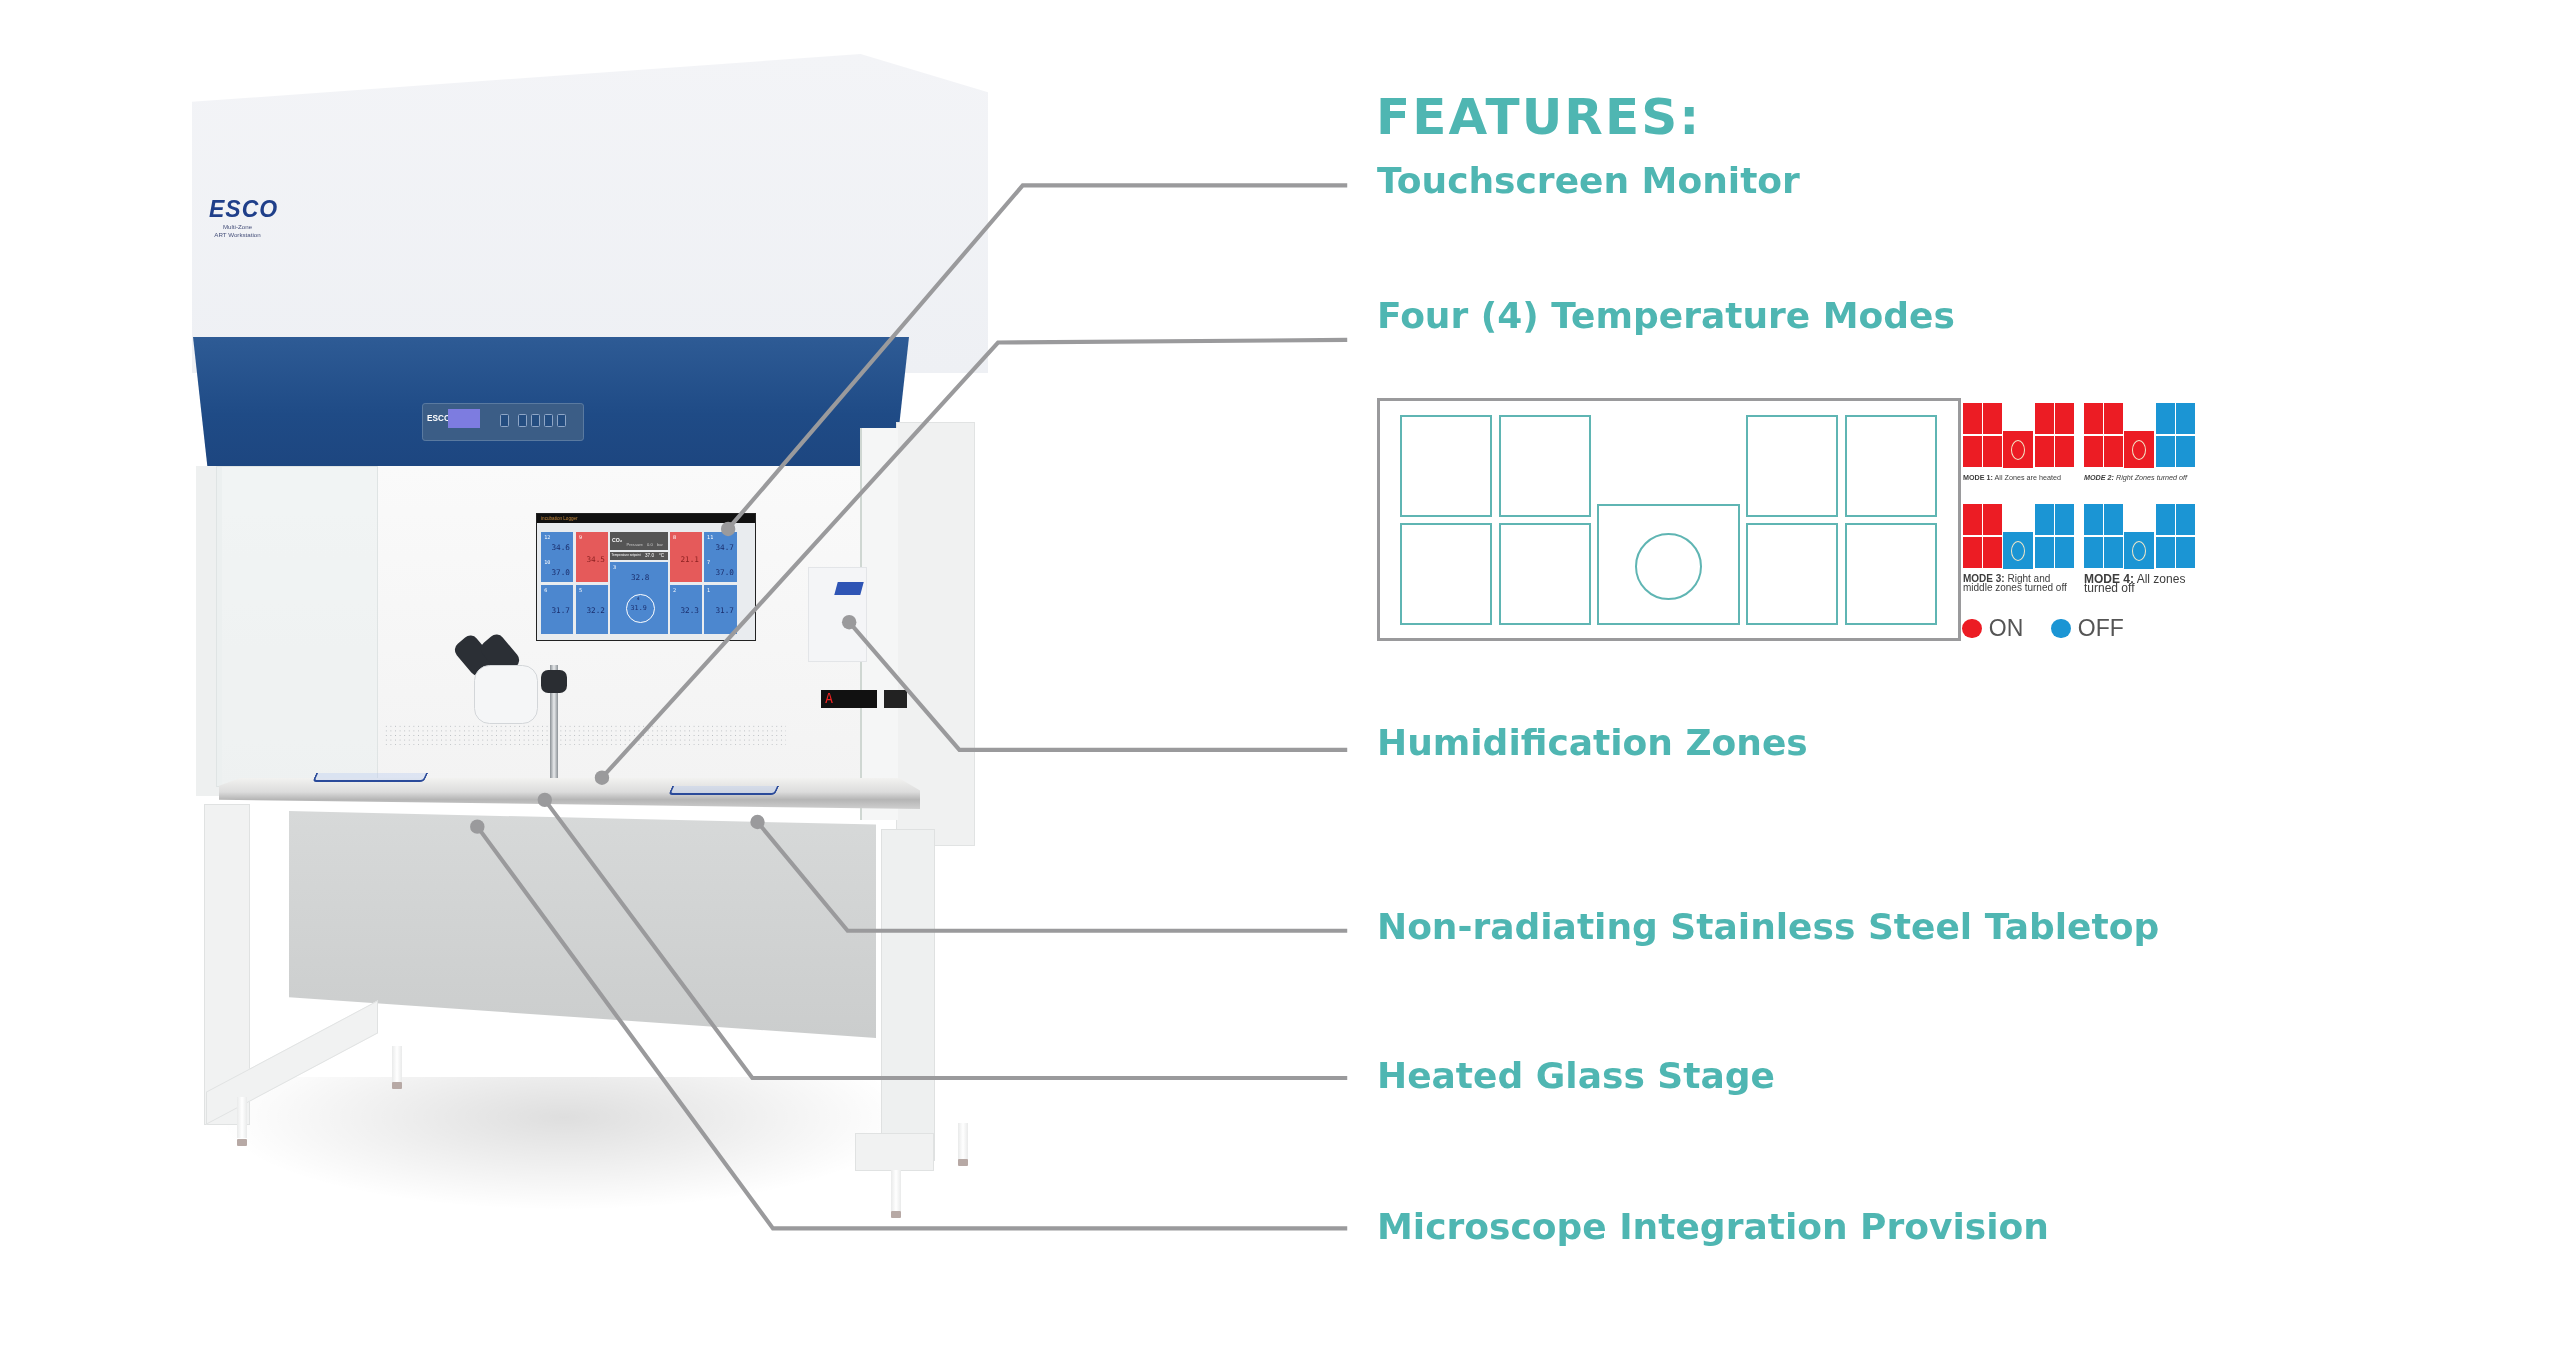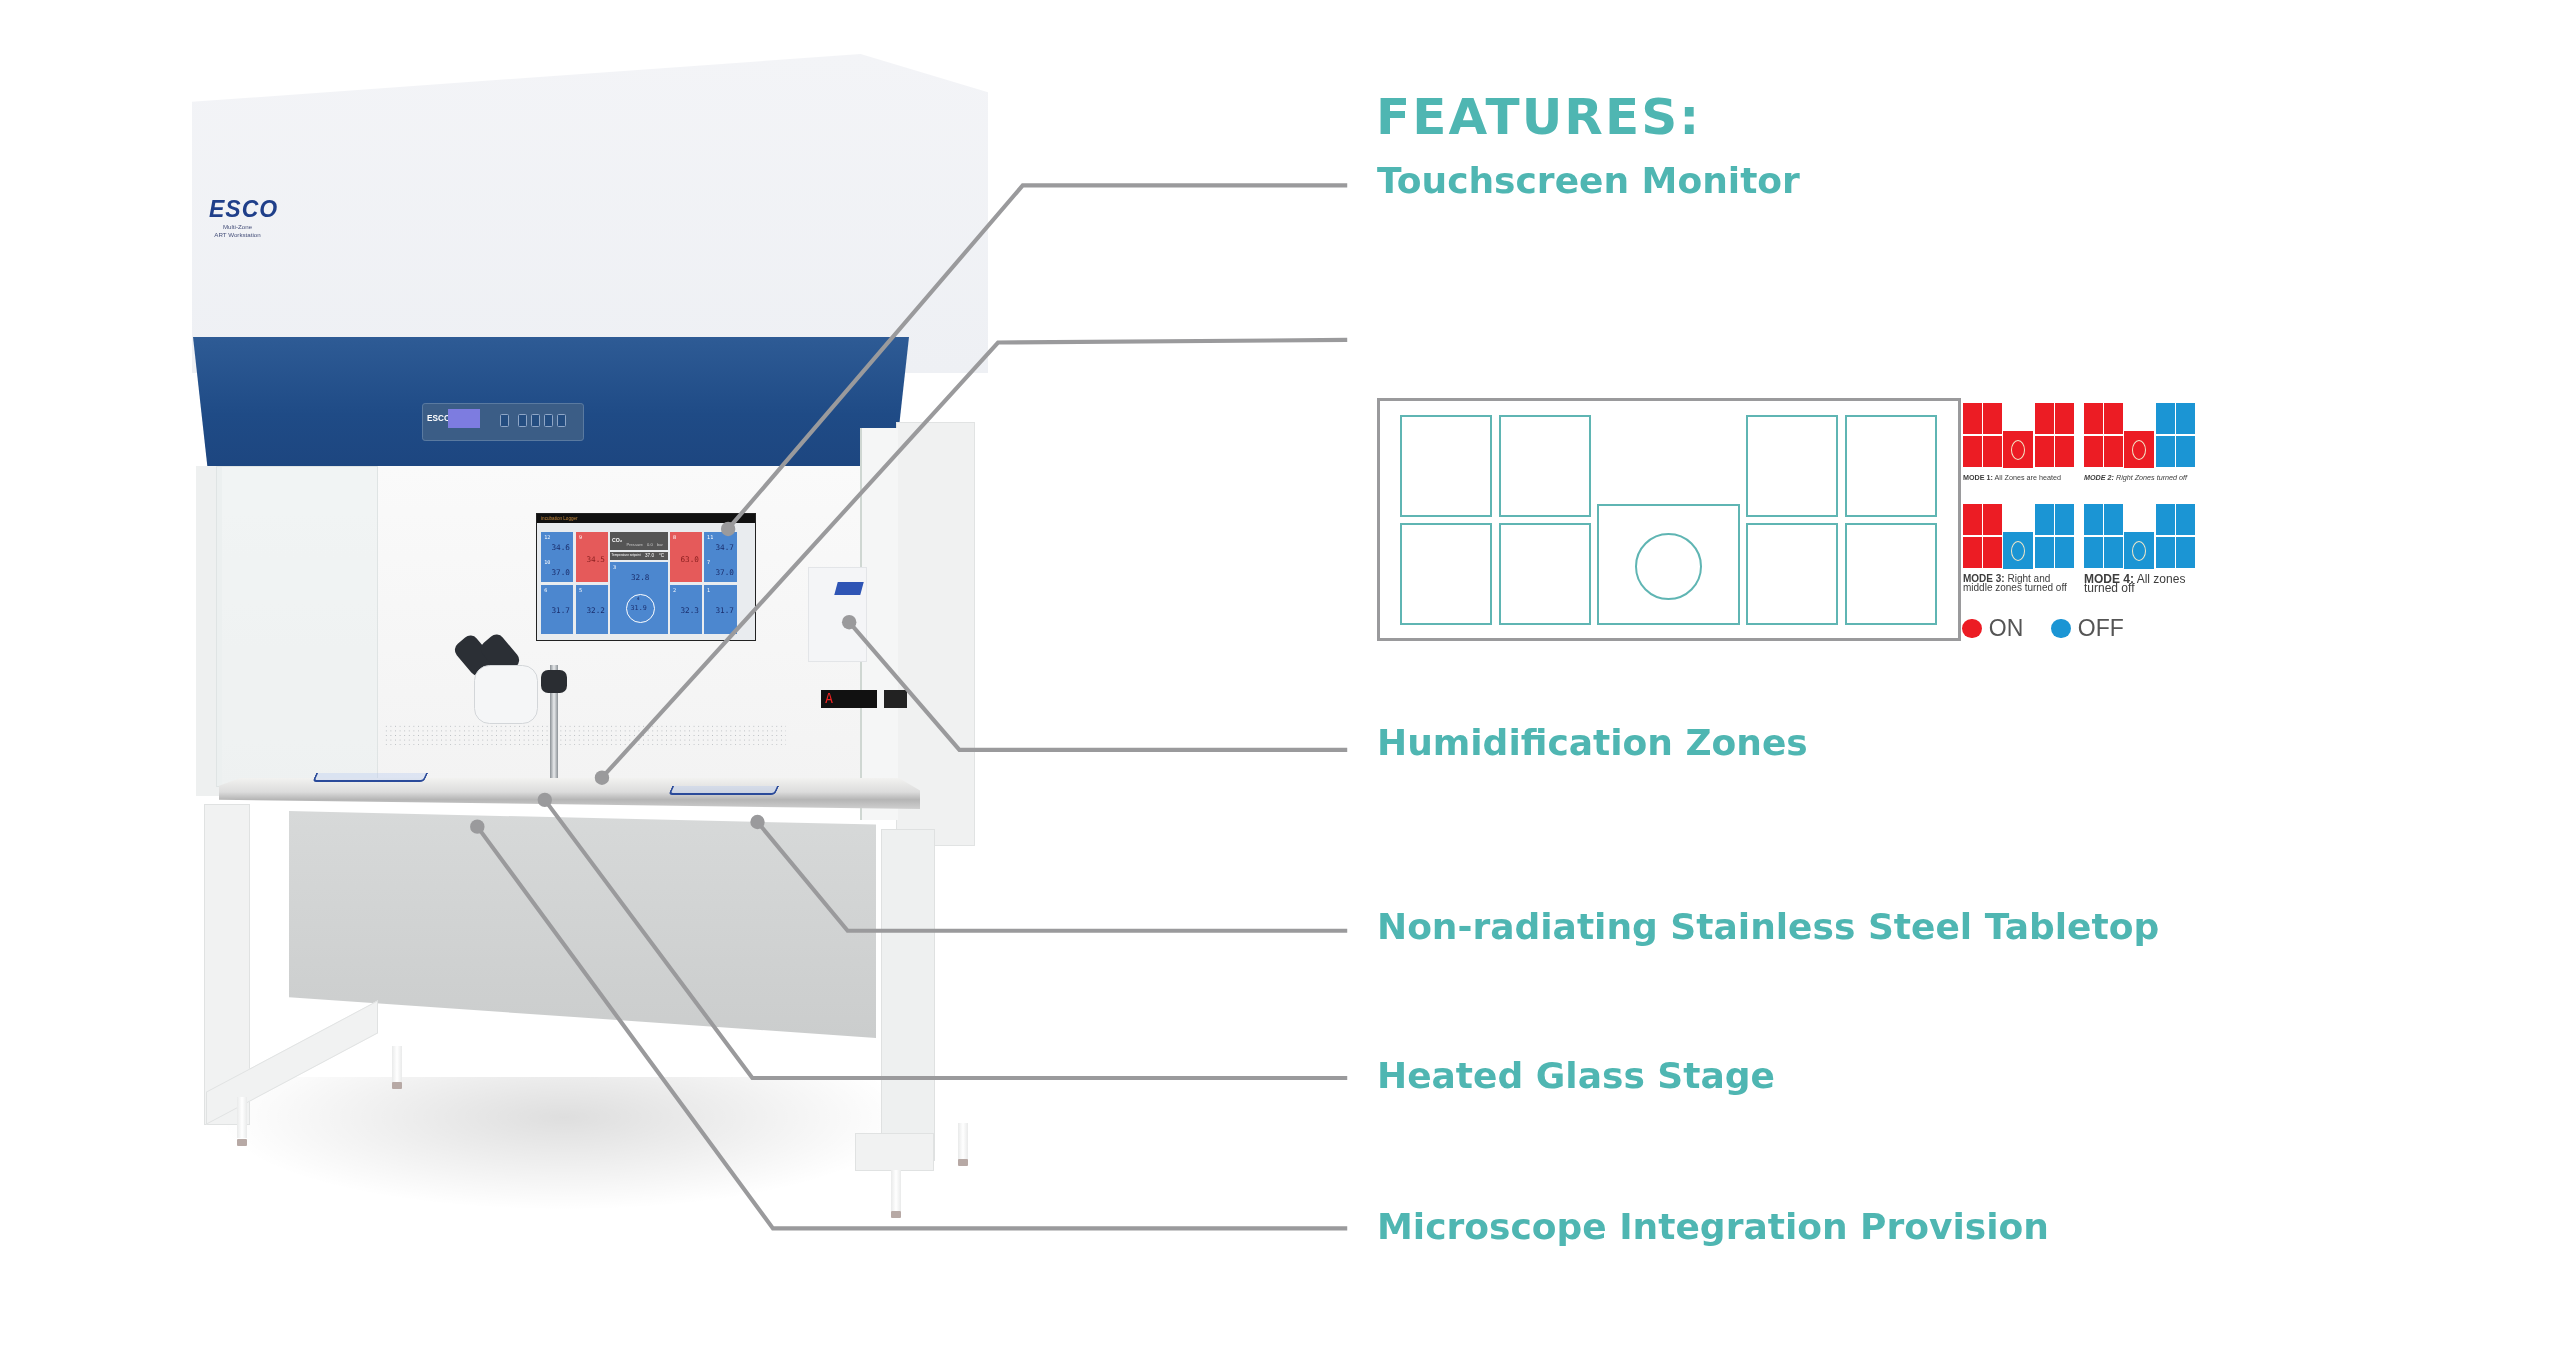--- a/index.html
+++ b/index.html
@@ -178,21 +178,21 @@
       <span style="position:absolute; left:37px; top:10.3px; font-size:4.1px; color:#ccc;">0.0</span>
       <span style="position:absolute; left:47px; top:10.3px; font-size:4.1px; color:#ccc;">bar</span>
     </div>
     <div class="co2" style="left:73px; top:38px; width:58px; height:7.7px;">
       <span style="position:absolute; left:1.5px; top:1px; font-size:3.1px;">Temperature setpoint</span>
       <span style="position:absolute; left:35px; top:0.5px; font-size:4.6px;">37.0</span>
       <span style="position:absolute; left:49px; top:0.5px; font-size:4.6px;">°C</span>
     </div>
     <div class="tile t-red" style="left:133px; top:18px; width:32px; height:50px;">
       <span class="num">8</span>
-      <span class="val" style="top:23px; color:#8a1f1f">63.0</span>
+      <span class="val" style="top:23px; color:#8a1f1f">21.1</span>
     </div>
     <div class="tile t-blue" style="left:167px; top:18px; width:33px; height:50px;">
       <span class="num">11</span>
       <span class="val" style="top:11.3px">34.7</span>
       <span class="num" style="top:27px">7</span>
       <span class="val" style="top:36px">37.0</span>
     </div>
 
     <div class="tile t-blue" style="left:4.1px; top:71px; width:32px; height:49px;">
       <span class="num">6</span>
@@ -271,20 +271,21 @@
     <circle cx="1648" cy="1208" r="14"></circle>
     <circle cx="1470" cy="1596" r="14"></circle>
     <circle cx="1057" cy="1553" r="14"></circle>
     <circle cx="926" cy="1605" r="14"></circle>
   </g>
 </svg>
 
 <div class="feat-heading">FEATURES:</div>
 <div class="feat-label" style="top:157px;">Touchscreen Monitor</div>
 <div class="feat-label" style="top:292px;">
+  <div>Four (4) Temperature Modes</div>
 </div>
 <div class="feat-label" style="top:719px;">Humidification Zones</div>
 <div class="feat-label" style="top:903px;">Non-radiating Stainless Steel Tabletop</div>
 <div class="feat-label" style="top:1052px;">Heated Glass Stage</div>
 <div class="feat-label" style="top:1203px;">Microscope Integration Provision</div>
 
 <div class="zone-box">
   <div class="zone-cell" style="left: 20px; top: 13.5px; width: 92px; height: 102px;"></div>
   <div class="zone-cell" style="left: 119px; top: 13.5px; width: 92px; height: 102px;"></div>
   <div class="zone-cell" style="left: 20px; top: 122px; width: 92px; height: 102px;"></div>

